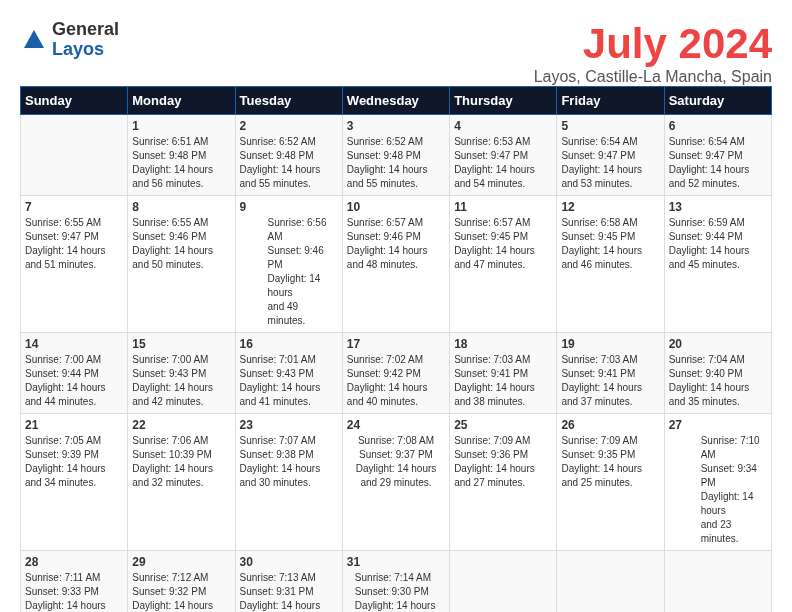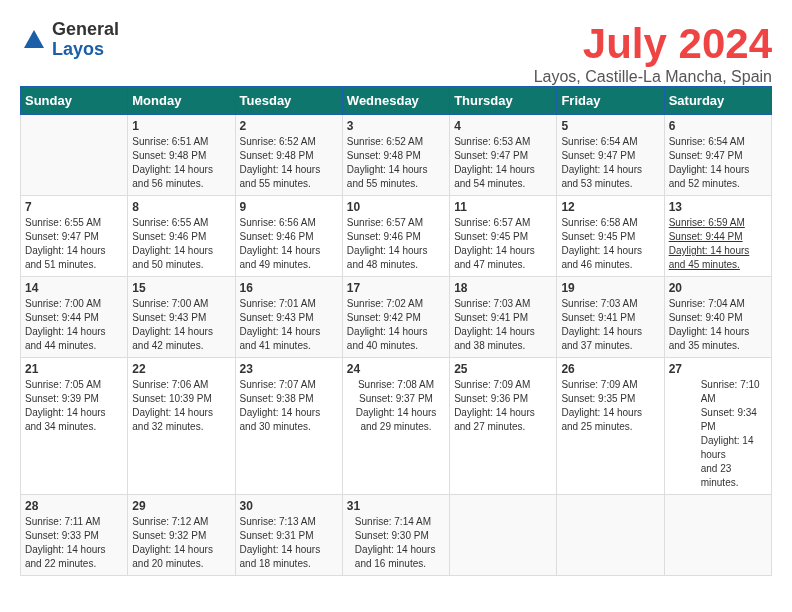--- a/index.html
+++ b/index.html
@@ -49,21 +49,21 @@
     }
     .location {
       font-size: 16px;
       color: #555;
     }
     table {
       width: 100%;
       border-collapse: collapse;
     }
     thead tr {
-      background-color: #0f766e;
+      background-color: #0f172a;
     }
     thead th {
       color: #fff;
       font-size: 13px;
       font-weight: bold;
       padding: 6px 4px;
       text-align: left;
       border: 1px solid #1a5fa8;
     }
     tbody tr {
@@ -183,21 +183,21 @@
         </td>
         <td>
           <span class="day-num">8</span>
           <div class="day-info" style="white-space: pre-line;">Sunrise: 6:55 AM
 Sunset: 9:46 PM
 Daylight: 14 hours
 and 50 minutes.</div>
         </td>
         <td>
           <span class="day-num">9</span>
-          <div class="day-info" style="white-space: pre-line;">Sunrise: 6:56 AM
+          <div class="day-info" style="white-space: pre-line; margin-left: 28px;">Sunrise: 6:56 AM
 Sunset: 9:46 PM
 Daylight: 14 hours
 and 49 minutes.</div>
         </td>
         <td>
           <span class="day-num">10</span>
           <div class="day-info" style="white-space: pre-line;">Sunrise: 6:57 AM
 Sunset: 9:46 PM
 Daylight: 14 hours
 and 48 minutes.</div>
@@ -211,21 +211,21 @@
         </td>
         <td>
           <span class="day-num">12</span>
           <div class="day-info" style="white-space: pre-line;">Sunrise: 6:58 AM
 Sunset: 9:45 PM
 Daylight: 14 hours
 and 46 minutes.</div>
         </td>
         <td>
           <span class="day-num">13</span>
-          <div class="day-info" style="white-space: pre-line; text-decoration: underline;">Sunrise: 6:59 AM
+          <div class="day-info" style="white-space: pre-line;">Sunrise: 6:59 AM
 Sunset: 9:44 PM
 Daylight: 14 hours
 and 45 minutes.</div>
         </td>
       </tr>
       <tr>
         <td>
           <span class="day-num">14</span>
           <div class="day-info" style="white-space: pre-line;">Sunrise: 7:00 AM
 Sunset: 9:44 PM

